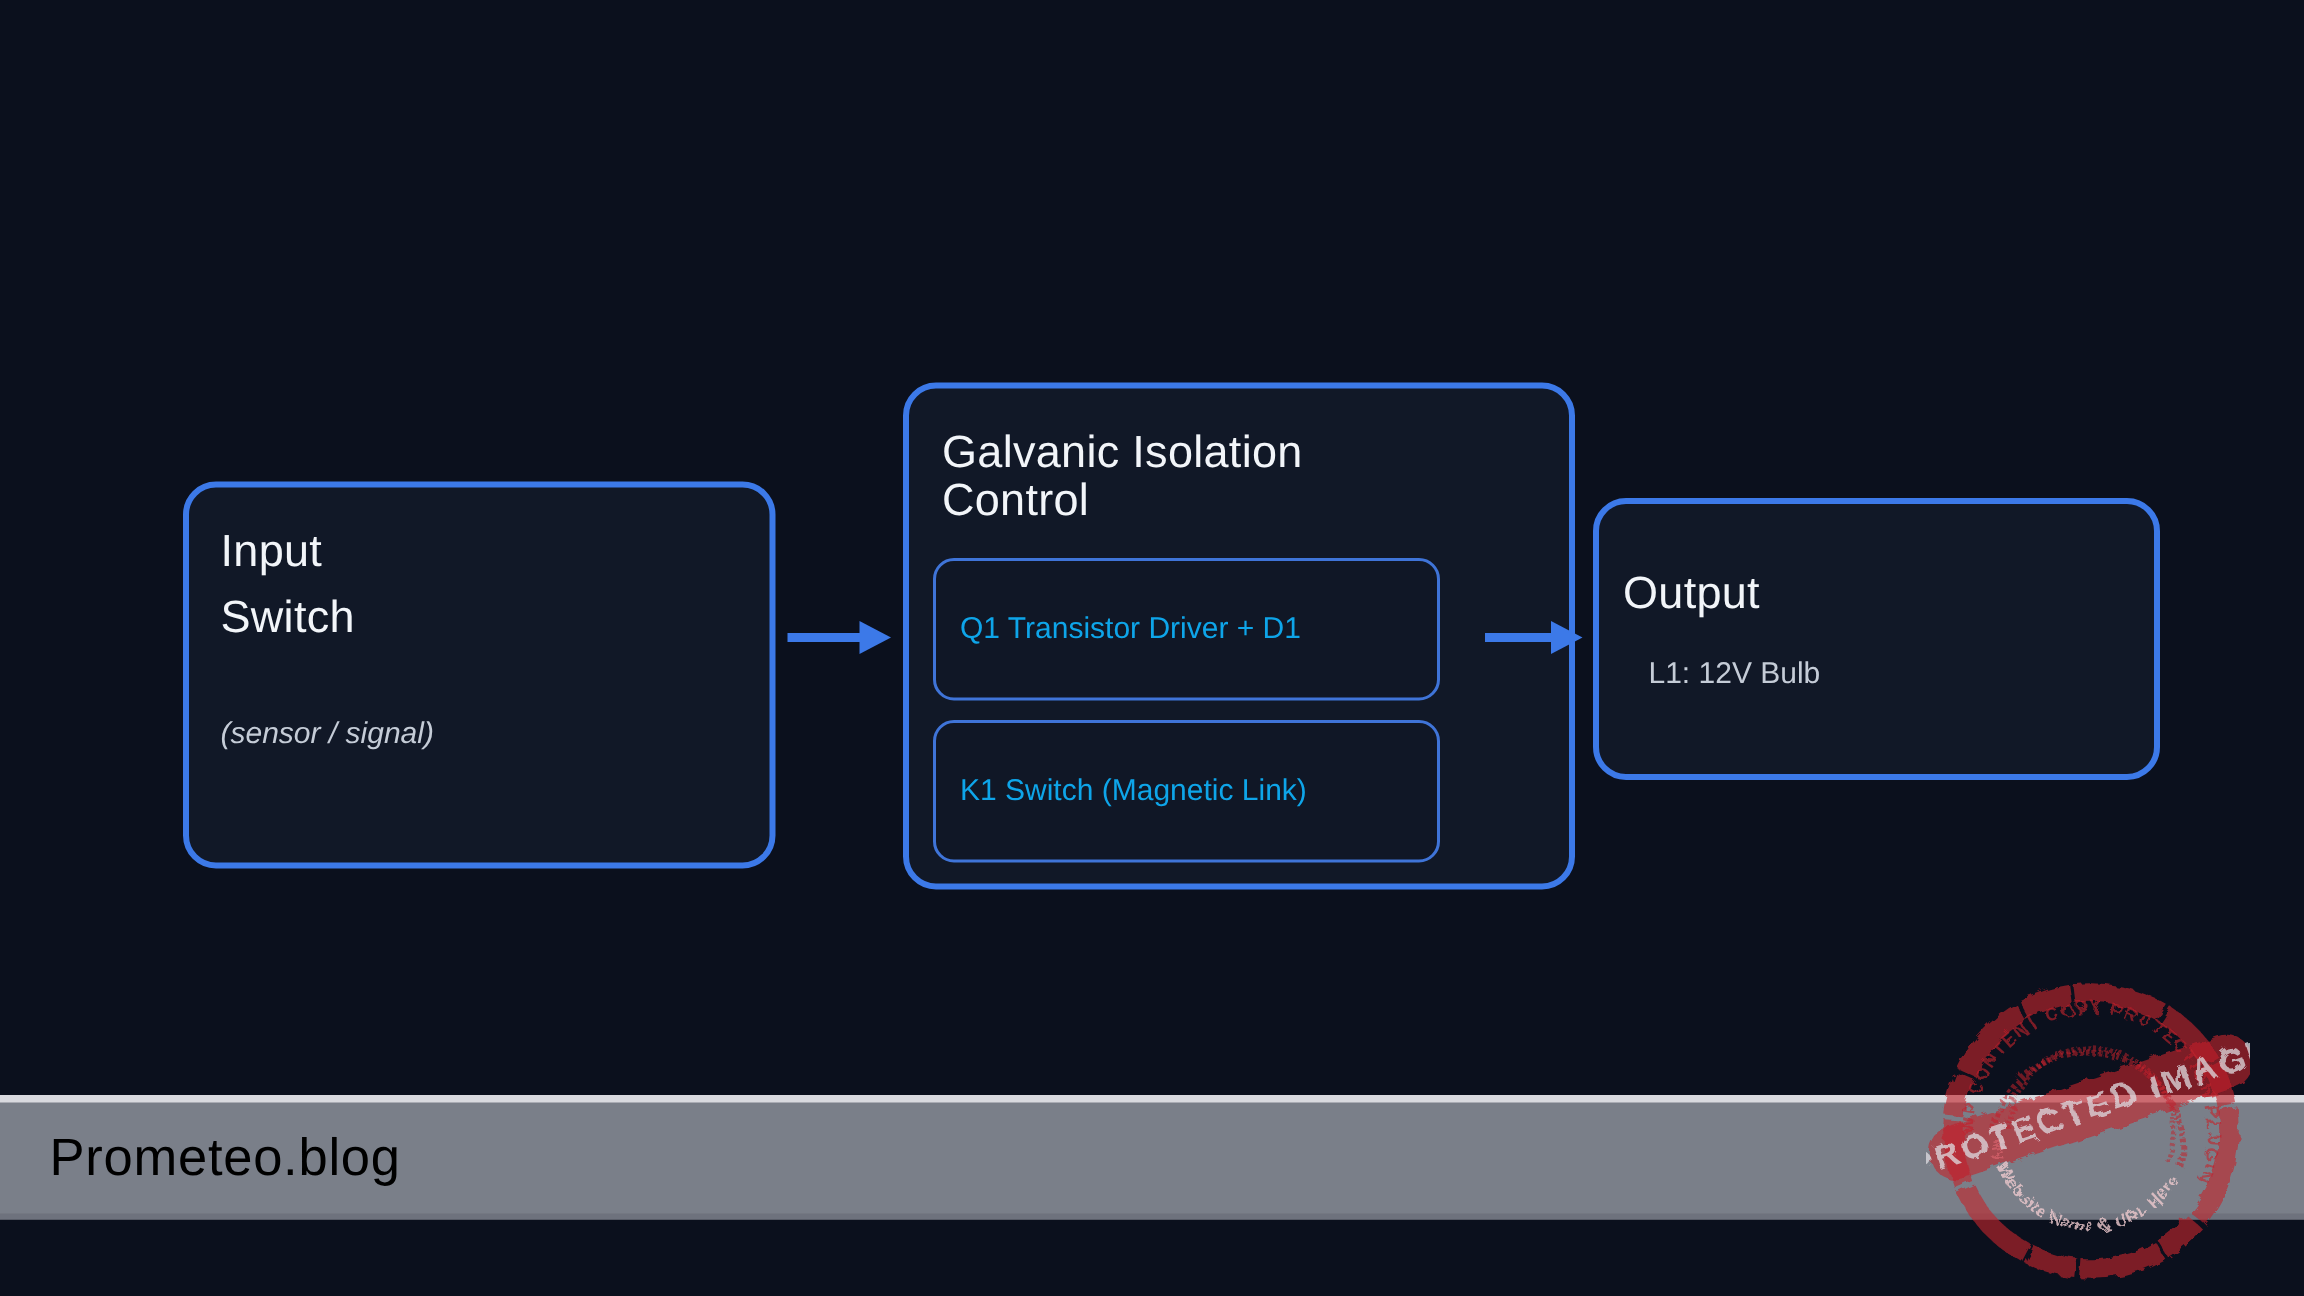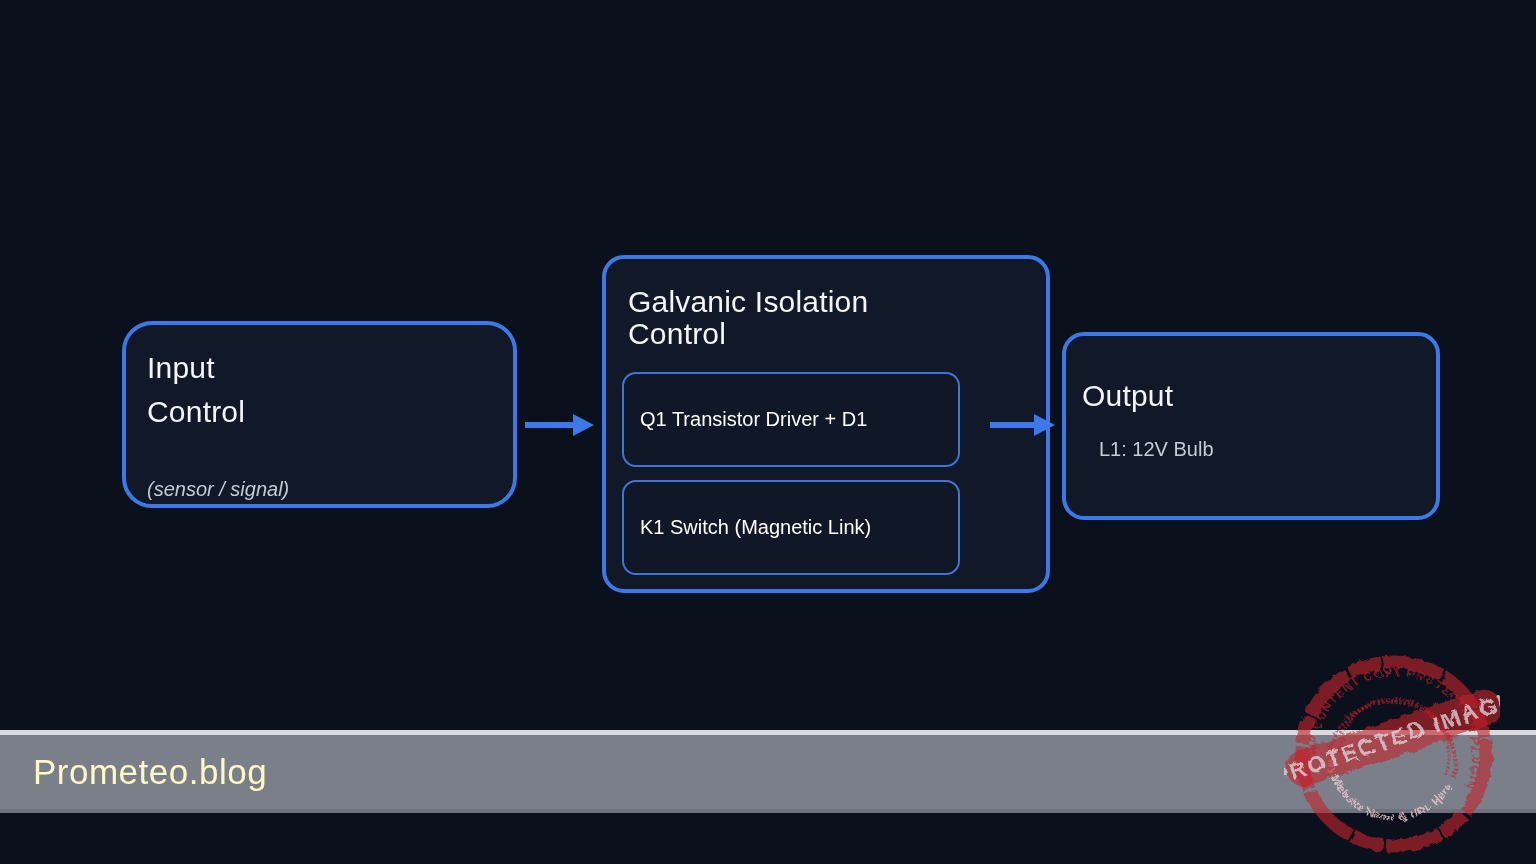--- a/index.html
+++ b/index.html
@@ -11,21 +11,21 @@
     font-family:"Liberation Sans", sans-serif;
   }
   
   .node{
     position:absolute;
     box-sizing:border-box;
     background:#111827;
     border:4px solid #3c79e8;
     border-radius:22px;
   }
-  .node-input  {left:122px; top:321px; width:395px; height:187px;border-radius:30px;}
+  .node-input  {left:122px; top:321px; width:395px; height:258px;}
   .node-control{left:602px; top:255px; width:448px; height:338px;}
   .node-output {left:1062px;top:332px; width:378px; height:188px;}
 
   .node-title{
     position:absolute;
     color:#f2f5f9;
     font-size:30px;
     line-height:32px;
     letter-spacing:.2px;
     white-space:pre-line;
@@ -44,21 +44,21 @@
 
   .subnode{
     position:absolute;
     box-sizing:border-box;
     left:16px;width:338px;height:95px;
     background:#101726;
     border:2px solid #3f74d8;
     border-radius:14px;
     display:flex;align-items:center;
     padding-left:16px;
-    color:#ffffff;font-size:20px;
+    color:#0ea5e9;font-size:20px;
   }
   .subnode-1{top:113px;}
   .subnode-2{top:221px;}
 
   .t-output{left:16px;top:44px;}
   .s-output{left:21px;top:101px;margin-left:12px;}
 
   
   .arrow{position:absolute;}
   .arrow-1{left:523px;top:412px;}
@@ -70,41 +70,41 @@
     left:0;top:730px;
     width:1536px;height:83px;
     box-sizing:border-box;
     background:#7a7f89;
     border-top:5px solid #d9dadf;
     border-bottom:4px solid #6e727d;
     display:flex;align-items:center;
   }
   .brand{
     padding-left:33px;
-    color:#fef9c3;
+    color:#000000;
     font-size:35px;
     letter-spacing:.5px;
   }
 
   
   .stamp{
     position:absolute;
     left:1284px;top:646px;
     width:216px;height:218px;
     pointer-events:none;
   }
 </style>
 </head>
 <body>
 
 <div class="stage">
 
   <div class="node node-input">
     <div class="node-title t-input-1">Input</div>
-    <div class="node-title t-input-2">Control</div>
+    <div class="node-title t-input-2">Switch</div>
     <div class="node-sub s-input">(sensor / signal)</div>
   </div>
 
   <svg class="arrow arrow-1" width="74" height="26" viewBox="0 0 74 26">
     <rect x="2" y="10" width="50" height="6" fill="#3c79e8"></rect>
     <polygon points="50,2 71,13 50,24" fill="#3c79e8"></polygon>
   </svg>
 
   <div class="node node-control">
     <div class="node-title t-control">Galvanic Isolation Control</div>

